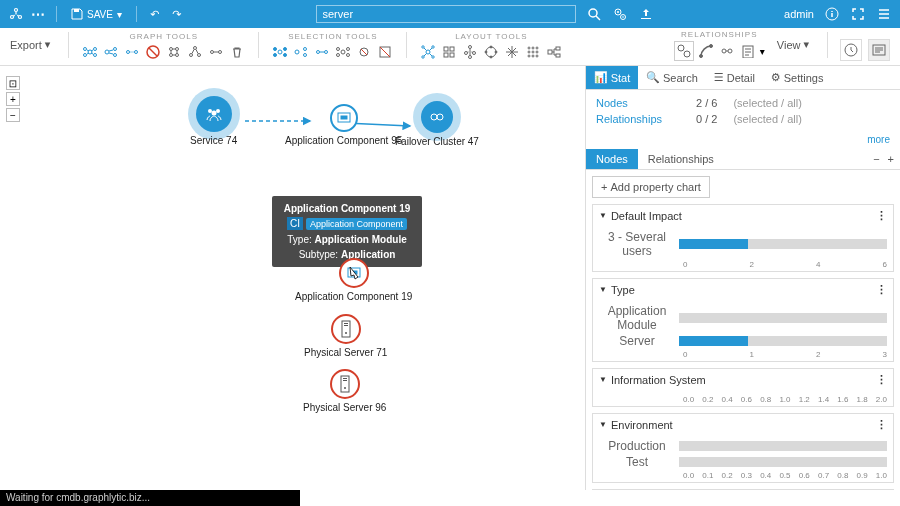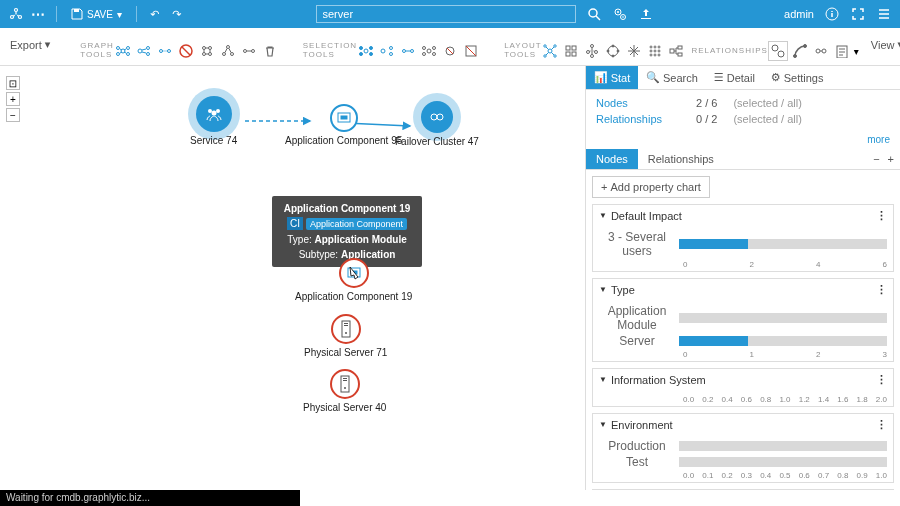--- a/index.html
+++ b/index.html
@@ -7,21 +7,21 @@
 .topbar { height: 28px; background: #2596d4; display: flex; align-items: center; padding: 0 8px; color: #fff; }
 .tb-left { display: flex; align-items: center; gap: 6px; }
 .tb-ico { width: 16px; height: 16px; display: inline-flex; align-items: center; justify-content: center; cursor: pointer; }
 .tb-save { font-size: 10px; display: inline-flex; align-items: center; gap: 4px; cursor: pointer; padding: 2px 4px; }
 .tb-vsep { width: 1px; height: 16px; background: rgba(255,255,255,0.4); margin: 0 4px; }
 .tb-search { margin-left: auto; display: flex; align-items: center; gap: 10px; }
 .searchbox { width: 260px; height: 18px; border: 1px solid rgba(255,255,255,0.5); background: transparent; color: #fff; padding: 0 6px; font-size: 11px; }
 .searchbox::placeholder { color: #fff; }
 .tb-right { margin-left: auto; display: flex; align-items: center; gap: 10px; font-size: 11px; }
 .toolbar2 { height: 38px; border-bottom: 1px solid #ddd; display: flex; align-items: flex-end; padding: 0 10px 4px; gap: 6px; }
-.tbgrp { display: flex; flex-direction: row; align-items: center; }
+.tbgrp { display: flex; flex-direction: column; align-items: center; }
 .tbgrp-label { font-size: 8px; color: #999; letter-spacing: 1px; margin-bottom: 2px; text-transform: uppercase; }
 .tbgrp-icons { display: flex; gap: 3px; align-items: center; }
 .tool-btn { width: 18px; height: 18px; display: inline-flex; align-items: center; justify-content: center; cursor: pointer; color: #666; }
 .tool-vdiv { width: 1px; height: 26px; background: #ddd; margin: 0 6px; align-self: center; }
 .export-btn { font-size: 11px; color: #555; display: flex; align-items: center; gap: 3px; cursor: pointer; margin-right: 6px; align-self: center; }
 .rel-tools { margin-left: auto; }
 .view-btn { font-size: 11px; color: #555; display: flex; align-items: flex-end; gap: 3px; cursor: pointer; align-self: center; margin: 0 6px; }
 .main { display: flex; height: calc(506px - 28px - 38px - 16px); }
 .canvas { flex: 1; position: relative; background: #fff; }
 .left-zoom { position: absolute; left: 6px; top: 10px; display: flex; flex-direction: column; gap: 2px; }
@@ -444,21 +444,21 @@
     </div>
     <div class="node" style="left:303px;top:303px;">
       <div class="node-circle" style="width:30px;height:30px;border:2px solid #d43f2a;background:#fff;">
         <svg width="12" height="18" fill="#555">
             <rect x="2" y="1" width="8" height="16" fill="none" stroke="#555"></rect>
             <rect x="4" y="3" width="4" height="1"></rect>
             <rect x="4" y="5" width="4" height="1"></rect>
             <circle cx="6" cy="13" r="1"></circle>
           </svg>
       </div>
-      <div class="node-label">Physical Server 40</div>
+      <div class="node-label">Physical Server 96</div>
     </div>
   </div>
 
   <div class="panel">
     <div class="panel-tabs">
       <div class="ptab active">
           <span>📊</span>
           <span>Stat</span>
         </div>
       <div class="ptab">

